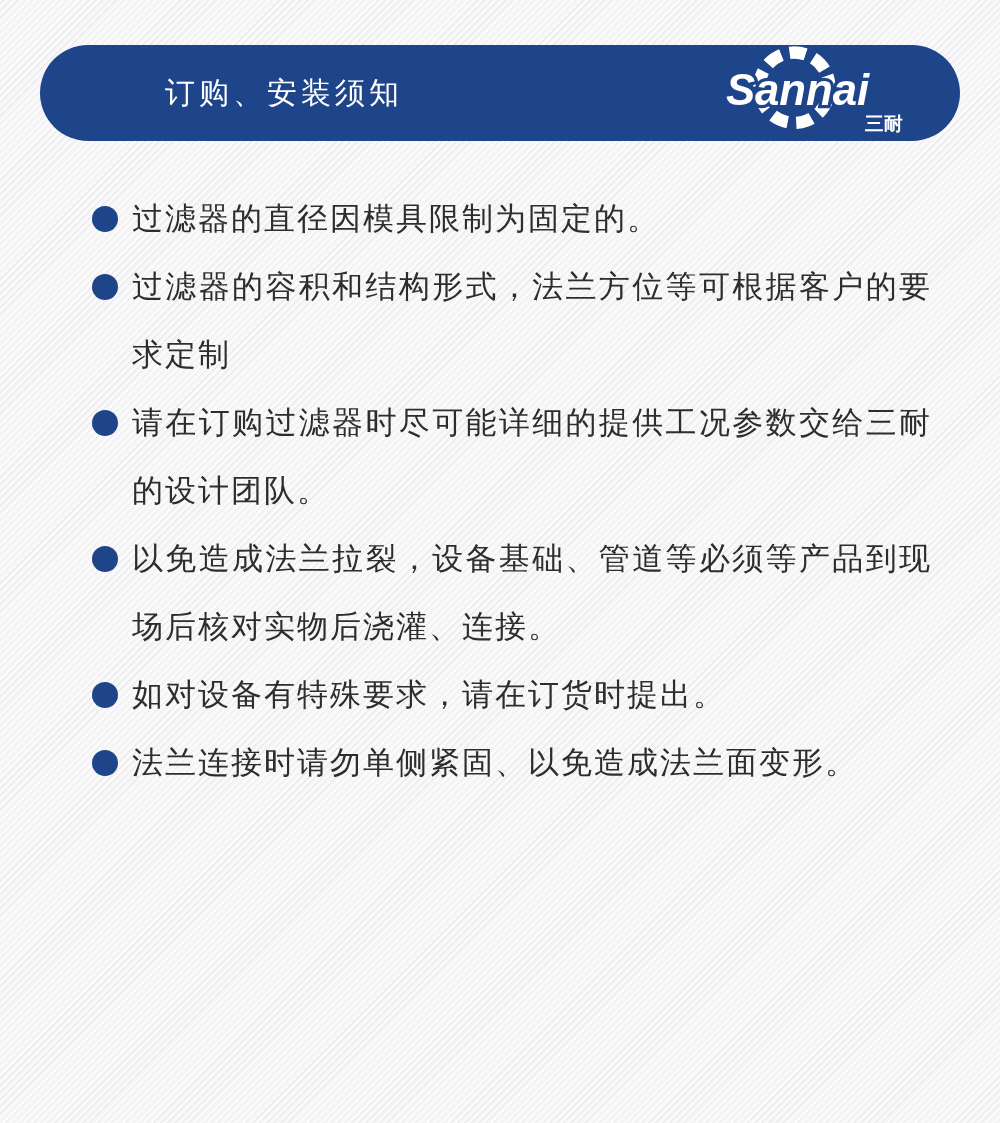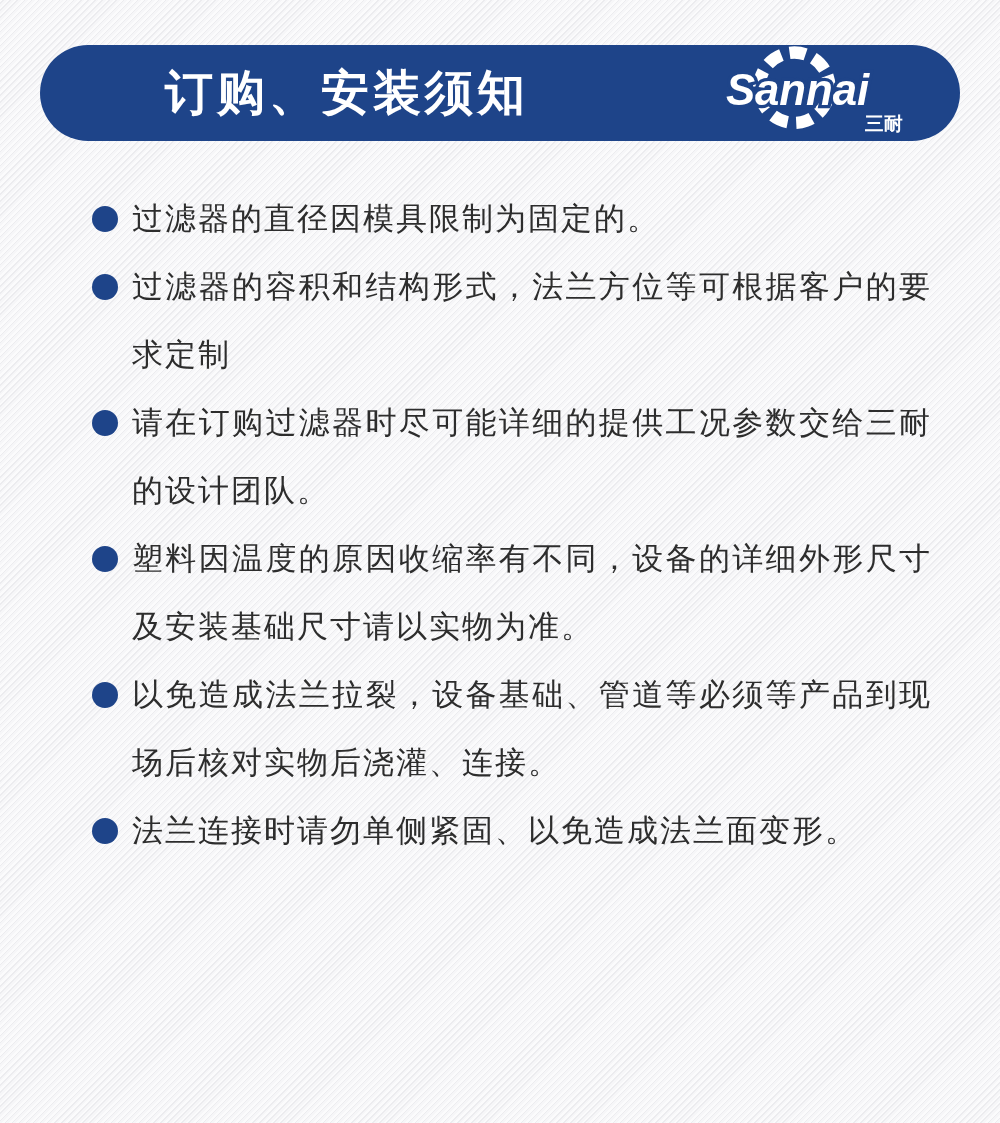--- a/index.html
+++ b/index.html
@@ -23,22 +23,22 @@
     background: #1e4489;
     border-radius: 48px;
     display: flex;
     align-items: center;
     justify-content: space-between;
     padding: 0 30px 0 125px;
     box-sizing: border-box;
   }
   .header-title {
     color: #ffffff;
-    font-size: 48px;
-    font-weight: bold;
+    font-size: 30px;
+    font-weight: normal;
     letter-spacing: 4px;
     white-space: nowrap;
   }
   .logo { flex: 0 0 auto; margin-right: 10px; }
 
   .notes-list {
     list-style: none;
     margin: 44px 0 0 92px;
     padding: 0;
     width: 846px;
@@ -91,23 +91,23 @@
   <li class="note-item">
     <span class="note-bullet"></span>
     <span class="note-text">过滤器的容积和结构形式，法兰方位等可根据客户的要求定制</span>
   </li>
   <li class="note-item">
     <span class="note-bullet"></span>
     <span class="note-text">请在订购过滤器时尽可能详细的提供工况参数交给三耐的设计团队。</span>
   </li>
   <li class="note-item">
     <span class="note-bullet"></span>
-    <span class="note-text">塑料因温度的原因收缩率有不同，设备的详细外形尺寸及安装基础尺寸请以实物为准。</span>
+    <span class="note-text">以免造成法兰拉裂，设备基础、管道等必须等产品到现场后核对实物后浇灌、连接。</span>
   </li>
   <li class="note-item">
     <span class="note-bullet"></span>
-    <span class="note-text">以免造成法兰拉裂，设备基础、管道等必须等产品到现场后核对实物后浇灌、连接。</span>
+    <span class="note-text">如对设备有特殊要求，请在订货时提出。</span>
   </li>
   <li class="note-item">
     <span class="note-bullet"></span>
     <span class="note-text">法兰连接时请勿单侧紧固、以免造成法兰面变形。</span>
   </li>
 </ul>
 
 </body></html>

